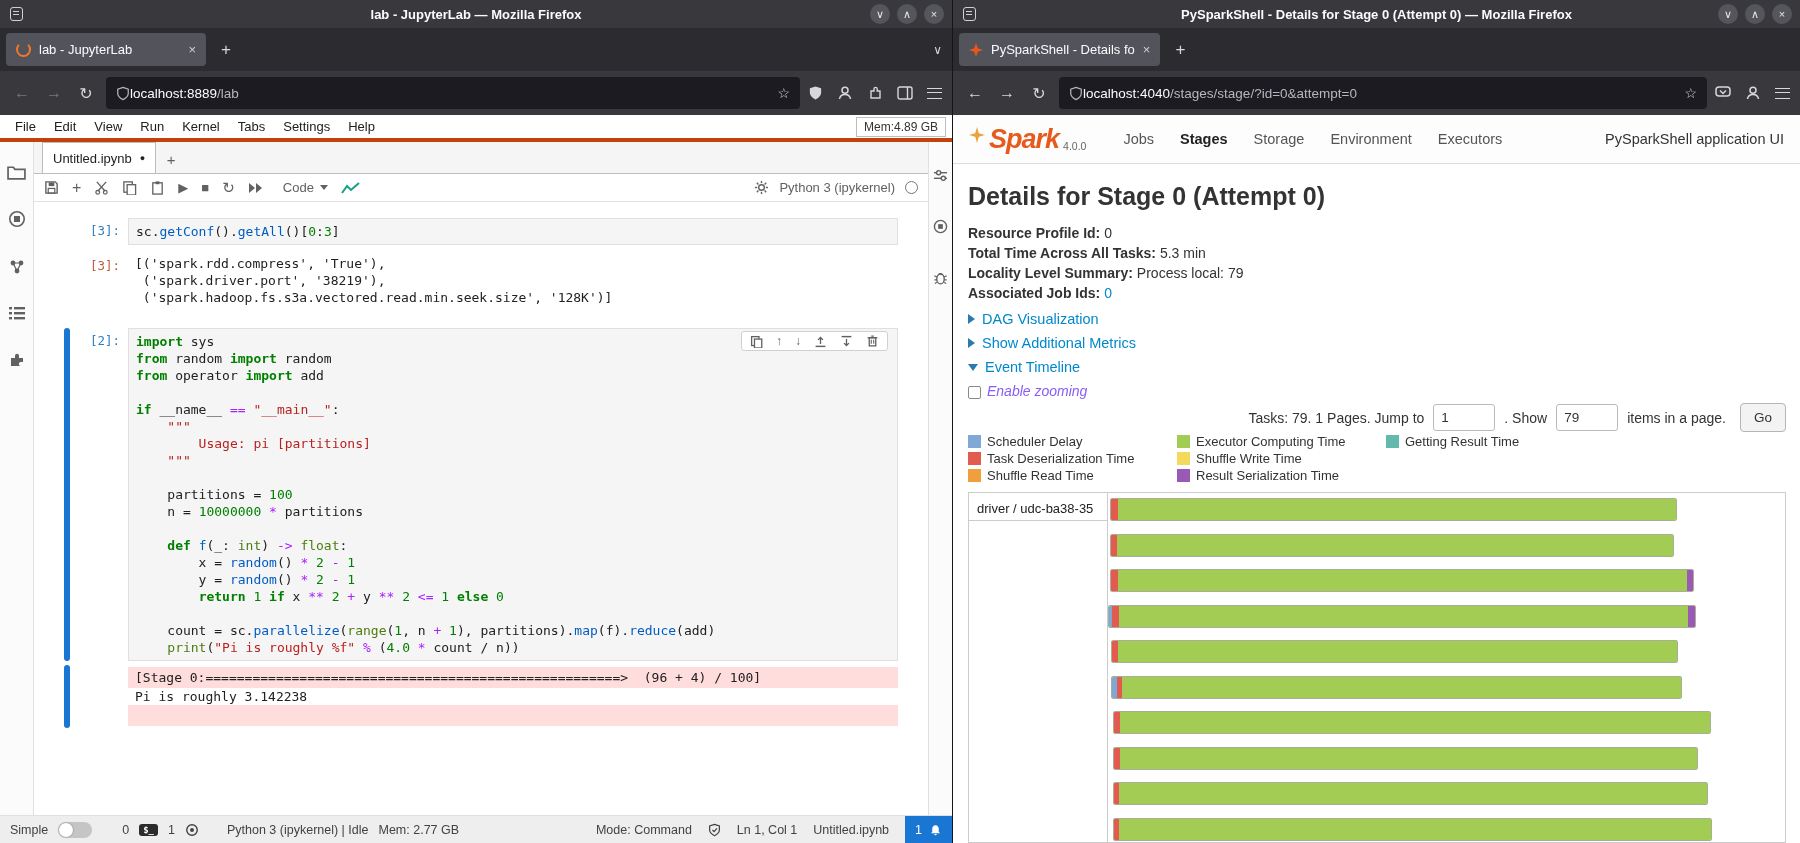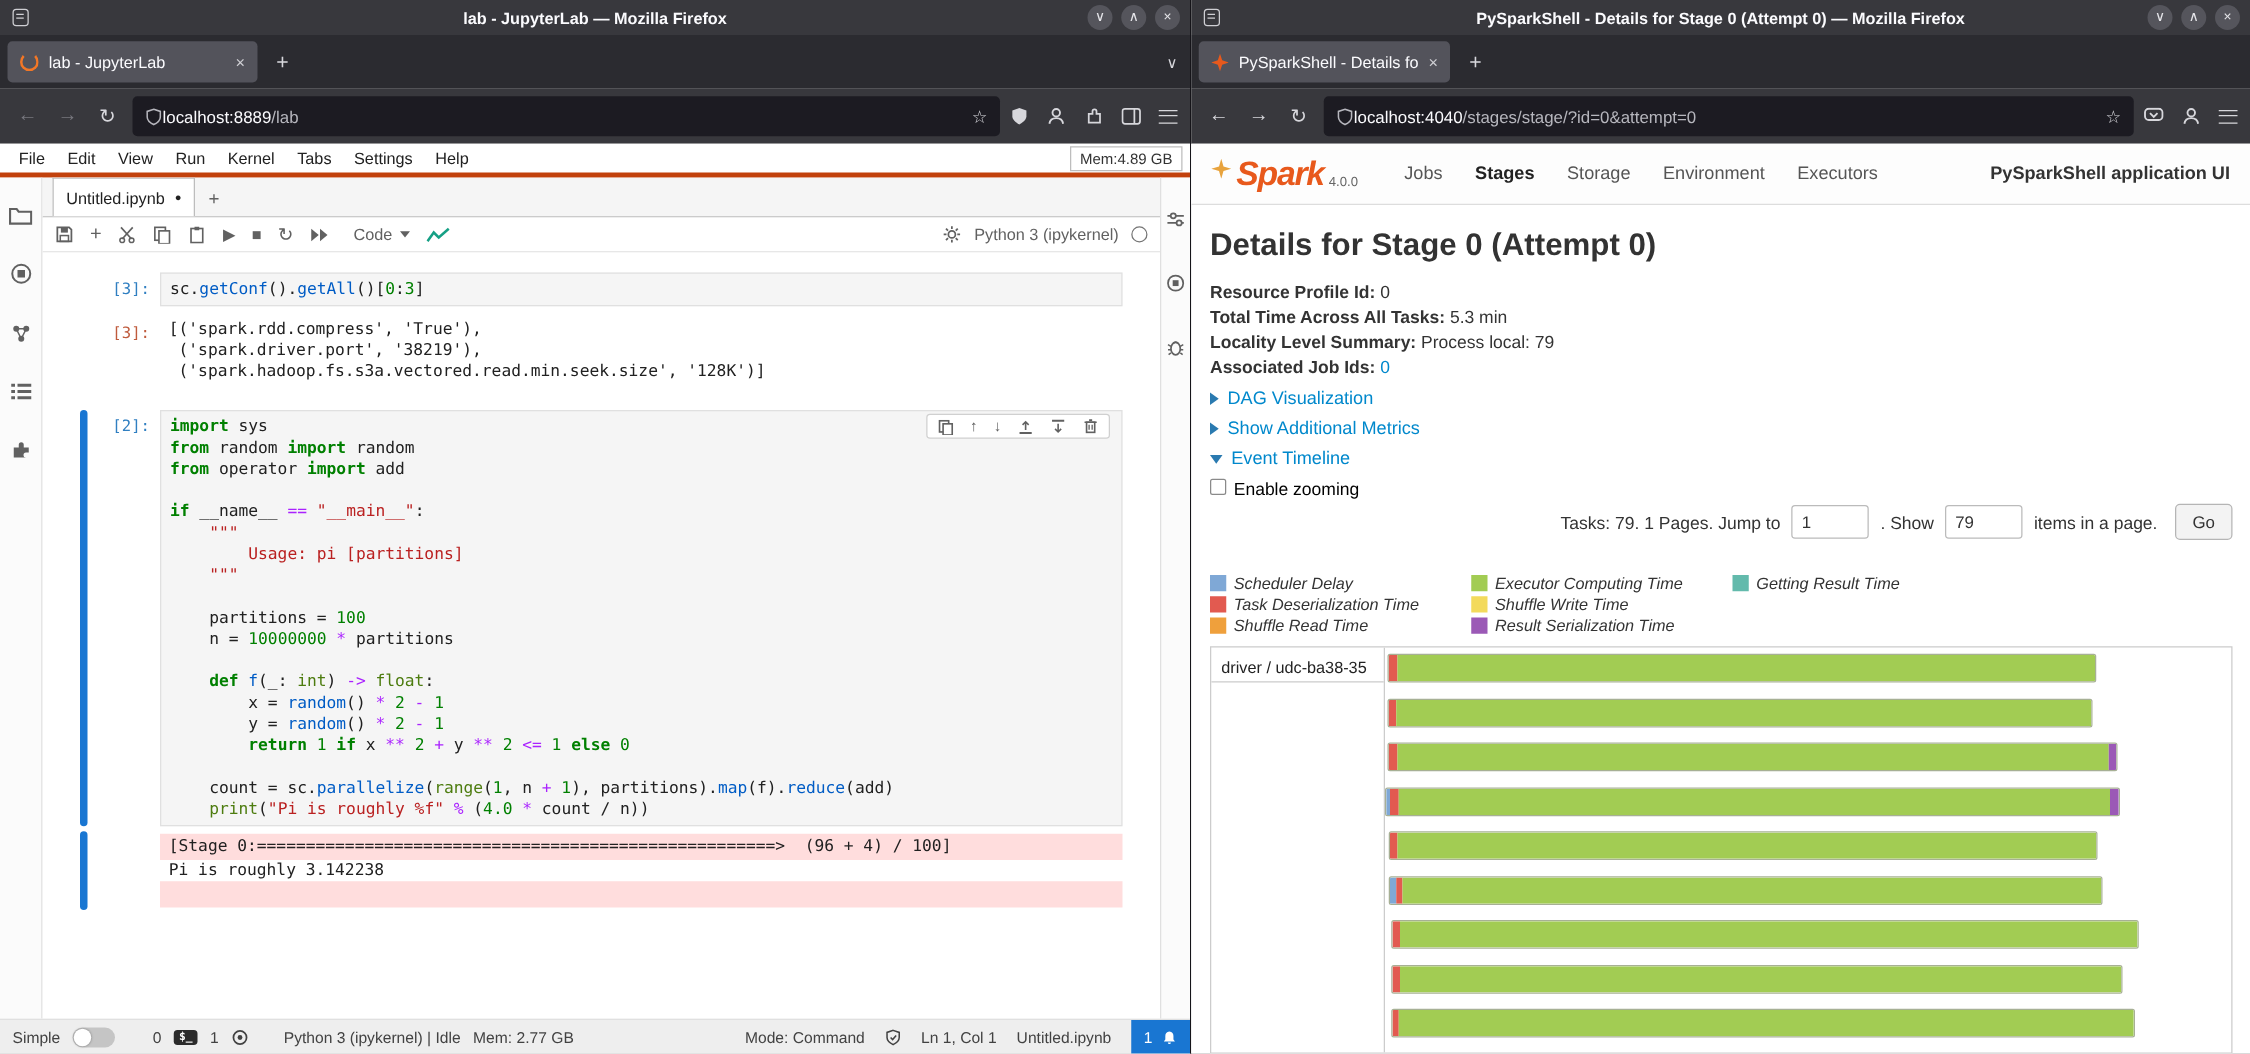--- a/index.html
+++ b/index.html
@@ -89,35 +89,35 @@
 
   
   .spark{flex:1;display:flex;flex-direction:column;background:#fff;overflow:hidden;}
   .spark-header{height:49px;border-bottom:1px solid #ddd;background:#fdfdfd;display:flex;align-items:center;padding:0 16px;gap:4px;flex:none;}
   .spark-logo{position:relative;display:flex;align-items:flex-end;gap:4px;margin-right:22px;}
   .logo-text{font-size:27px;font-weight:bold;font-style:italic;color:#e8591c;line-height:1;letter-spacing:-1px;}
   .logo-ver{font-size:10.5px;color:#666;padding-bottom:1px;}
   .spark-nav{display:flex;align-items:center;gap:4px;}
   .nav-item{font-size:14.5px;color:#555;padding:6px 11px;}
   .nav-item.active{color:#222;font-weight:bold;}
-  .app-label{margin-left:auto;font-size:14.5px;font-weight:bold;color:#333;}
+  .app-label{margin-left:auto;font-size:14.5px;font-weight:normal;color:#333;}
   .spark-body{flex:1;padding:14px 14px 0 15px;overflow:hidden;display:flex;flex-direction:column;}
   .stage-title{font-size:25px;font-weight:bold;color:#333;margin:4px 0 12px 0;}
   .prop-line{font-size:14px;color:#333;line-height:20px;}
   .prop-line b{font-weight:bold;}
   .joblink{color:#0088cc;}
   .toggle-line{display:flex;align-items:center;gap:7px;font-size:14.5px;color:#0088cc;margin-top:8px;}
   .tri-right{width:0;height:0;border-top:5px solid transparent;border-bottom:5px solid transparent;border-left:7px solid #2a7ab0;}
   .tri-down{width:0;height:0;border-left:5px solid transparent;border-right:5px solid transparent;border-top:7px solid #2a7ab0;}
-  .zoom-line{display:flex;align-items:flex-start;gap:6px;font-size:14px;color:#000000;margin-top:8px;}
+  .zoom-line{display:flex;align-items:flex-end;gap:6px;font-size:14px;color:#8b5cf6;margin-top:8px;font-style:italic;}
   .checkbox{width:13px;height:13px;border:1px solid #8a8a8a;background:#fff;border-radius:2px;display:inline-block;}
   .pagination{display:flex;align-items:center;justify-content:flex-end;gap:9px;font-size:14px;color:#333;margin-top:4px;}
   .pg-input{width:62px;height:27px;border:1px solid #bbb;border-radius:3px;font-size:13.5px;padding:0 7px;color:#333;font-family:"Liberation Sans",sans-serif;}
   .go-btn{height:29px;padding:0 13px;border:1px solid #b5b5b5;border-radius:4px;background:#f3f3f3;font-size:13.5px;color:#333;margin-left:5px;}
-  .legend{margin-top:27px;font-style:italic;}
+  .legend{margin-top:2px;}
   .legend-row{display:grid;grid-template-columns:209px 209px auto;margin-bottom:2px;}
   .legend-item{display:flex;align-items:center;gap:6px;font-size:13px;color:#333;}
   .legend-swatch{width:13px;height:13px;display:inline-block;flex:none;}
   .timeline{margin-top:7px;border:1px solid #ccc;flex:1;display:flex;overflow:hidden;background:#fff;}
   .tl-labelcol{width:139px;border-right:1px solid #ccc;padding-top:5px;flex:none;}
   .tl-label{height:23px;border-bottom:1px solid #ccc;font-size:13px;color:#222;padding:3px 8px;white-space:nowrap;}
   .tl-plot{flex:1;padding-top:5px;overflow:hidden;}
   .tl-row{height:23px;margin-bottom:12.5px;}
   .tl-bar{display:flex;height:23px;border:1px solid rgba(60,80,20,.45);border-radius:2px;overflow:hidden;}
   .tl-bar span{display:block;height:100%;}

